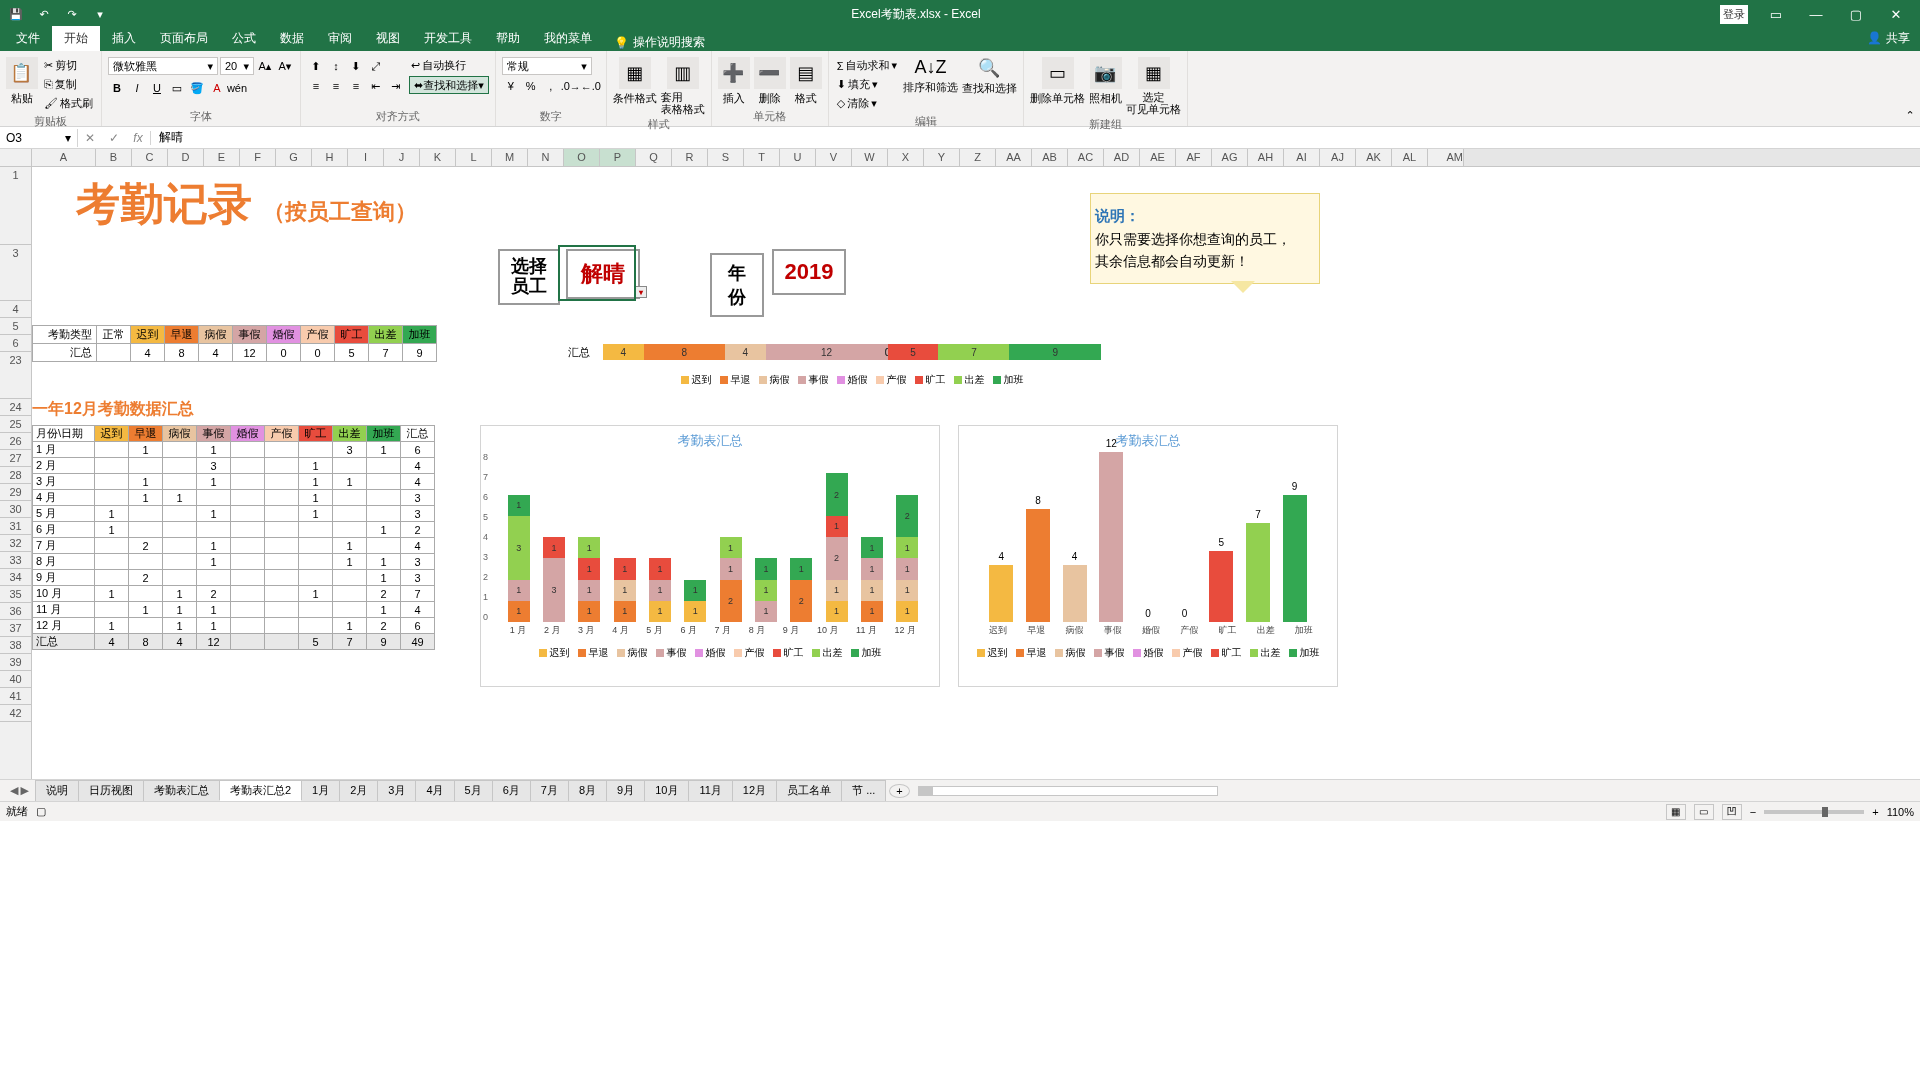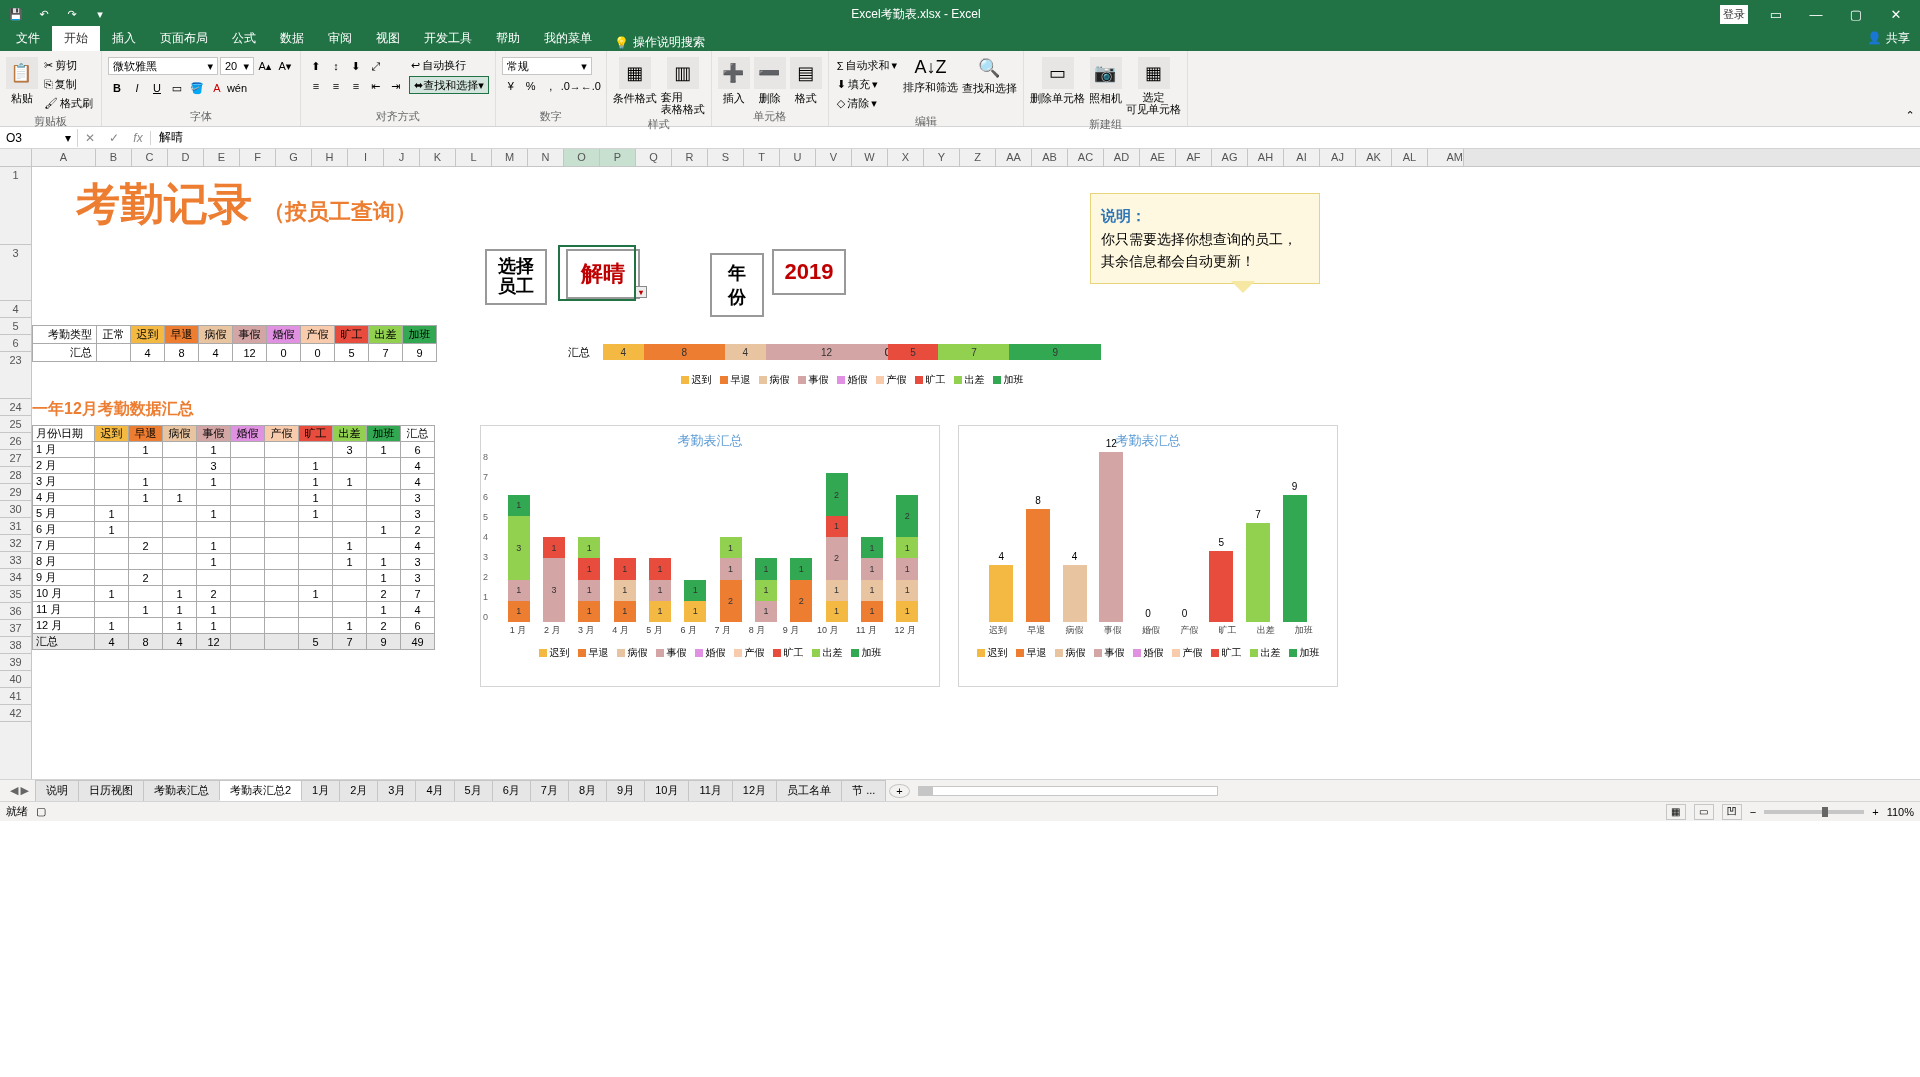--- a/index.html
+++ b/index.html
@@ -53,21 +53,21 @@
 .rh { height: 17px; border-bottom: 1px solid #c6c6c6; text-align: center; font-size: 11px; color: #555; line-height: 16px; }
 .gridpane { flex: 1; position: relative; background: #fff; }
 .cell-cursor { position: absolute; border: 2px solid #217346; pointer-events: none; }
 
 
 .page { position: absolute; left: 0; top: 0; width: 1400px; }
 .title1 { position: absolute; left: 44px; top: 8px; font-size: 44px; font-weight: bold; color: #ed7d31; font-family: "微软雅黑"; }
 .title1 .sub { font-size: 22px; color: #ed7d31; }
 .selbox { position: absolute; border: 2px solid #999; background: #fff; padding: 6px 8px; font-size: 18px; font-weight: bold; text-align: center; }
 .valbox { position: absolute; border: 2px solid #999; background: #fff; padding: 8px 10px; font-size: 22px; font-weight: bold; color: #c00000; text-align: center; }
-.note { position: absolute; background: #fff8e1; border: 1px solid #e8d47a; padding: 10px 10px; font-size: 14px; line-height: 1.6; }
+.note { position: absolute; background: #fff8e1; border: 1px solid #e8d47a; padding: 10px 4px; font-size: 14px; line-height: 1.6; }
 .note .h { color: #2e75b6; font-weight: bold; font-size: 15px; }
 .note .arrow { position: absolute; bottom: -10px; left: 140px; width: 0; height: 0; border-left: 12px solid transparent; border-right: 12px solid transparent; border-top: 12px solid #f6e7a2; }
 
 
 .tbl { position: absolute; border-collapse: collapse; font-size: 11px; }
 .tbl td, .tbl th { border: 1px solid #aaa; padding: 1px 4px; text-align: center; height: 16px; min-width: 34px; }
 .tbl .rhdr { min-width: 64px; text-align: right; padding-left: 8px; }
 
 
 .hsummary { position: absolute; font-size: 11px; }
@@ -402,21 +402,21 @@
       <div class="rh" style="height: 17px;">42</div>
     </div>
   <div class="gridpane">
     <div class="page">
 
       <div class="title1">
         <span>考勤记录</span>
         <span class="sub">（按员工查询）</span>
       </div>
 
-      <div class="selbox" style="left:453px; top:82px; width:62px; line-height:1.1; white-space:pre">选择
+      <div class="selbox" style="left:466px; top:82px; width:62px; line-height:1.1; white-space:pre">选择
 员工</div>
       <div class="valbox" style="left:534px; top:82px; width:74px; position:absolute">
         <span>解晴</span>
         <span class="dropdown-handle">▾</span>
       </div>
       <div class="selbox" style="left:678px; top:86px; width:54px">年份</div>
       <div class="valbox" style="left:740px; top:82px; width:74px">2019</div>
 
       <div class="note" style="left:1058px; top:26px; width:230px">
         <div class="h">说明：</div>

